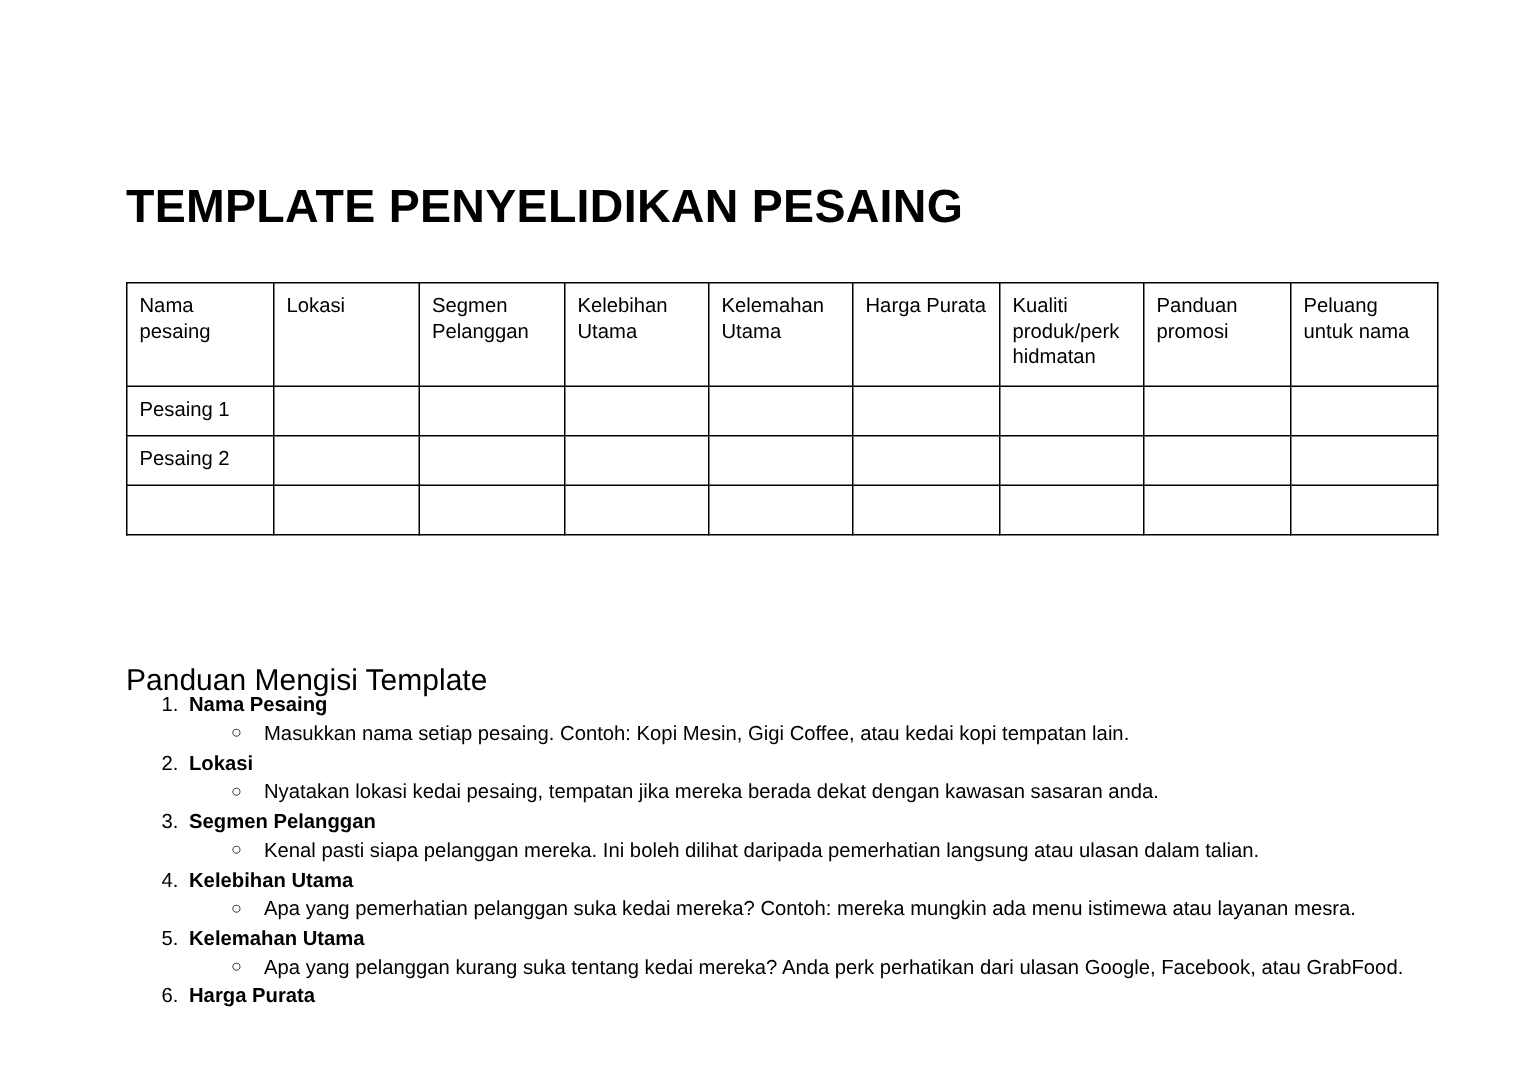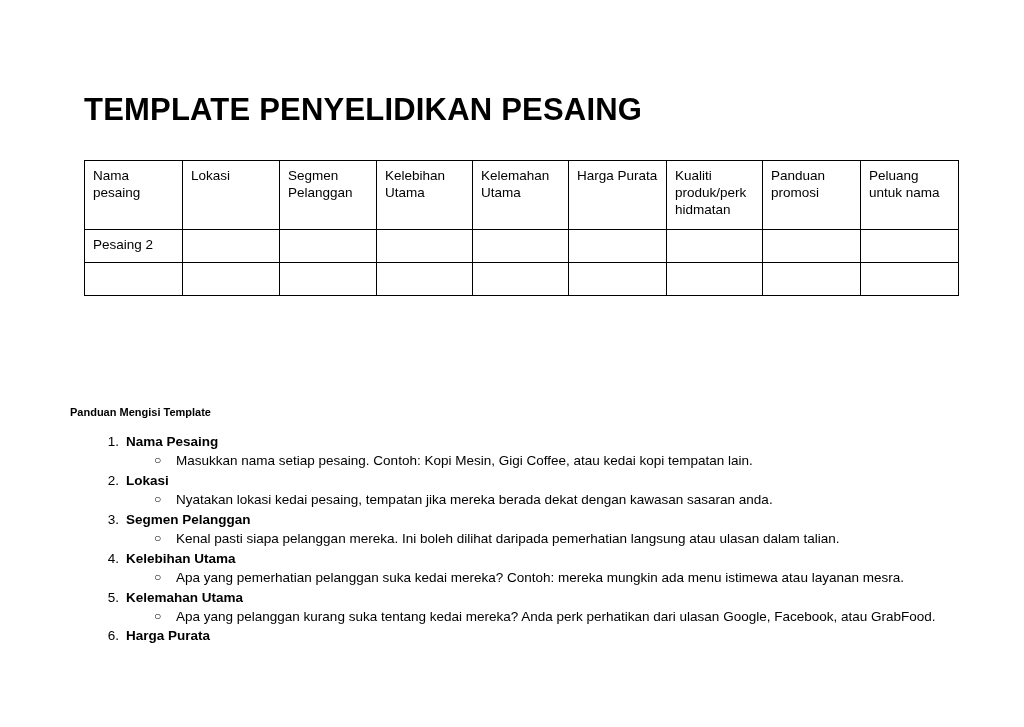--- a/index.html
+++ b/index.html
@@ -15,20 +15,21 @@
     color: #000000;
     -webkit-font-smoothing: antialiased;
   }
 
   .page {
     position: relative;
     width: 1024px;
     height: 649px;
     background: #ffffff;
     box-sizing: border-box;
+    margin-top: 28px;
   }
 
   .doc-title {
     position: absolute;
     left: 84px;
     top: 70px;
     font-size: 31px;
     font-weight: bold;
     letter-spacing: 0.2px;
     line-height: 1.2;
@@ -67,24 +68,24 @@
   col.c4 { width: 96px; }
   col.c5 { width: 96px; }
   col.c6 { width: 98px; }
   col.c7 { width: 96px; }
   col.c8 { width: 98px; }
   col.c9 { width: 98px; }
 
   
   .guide-heading {
     position: absolute;
-    left: 70px;
+    left: 84px;
     top: 396px;
-    font-size: 11px;
-    font-weight: bold;
+    font-size: 20px;
+    font-weight: normal;
     line-height: 1.3;
   }
 
   .guide-list {
     position: absolute;
     left: 84px;
     top: 432px;
     width: 900px;
     margin: 0;
     padding: 0 0 0 42px;
@@ -178,20 +179,31 @@
             <span class="hdr-text">Kualiti produk/perk hidmatan</span>
           </td>
           <td>
             <span class="hdr-text">Panduan promosi</span>
           </td>
           <td>
             <span class="hdr-text">Peluang untuk nama</span>
           </td>
         </tr>
         <tr class="data-row">
+          <td><span>Pesaing 1</span></td>
+          <td><span></span></td>
+          <td><span></span></td>
+          <td><span></span></td>
+          <td><span></span></td>
+          <td><span></span></td>
+          <td><span></span></td>
+          <td><span></span></td>
+          <td><span></span></td>
+        </tr>
+        <tr class="data-row">
           <td><span>Pesaing 2</span></td>
           <td><span></span></td>
           <td><span></span></td>
           <td><span></span></td>
           <td><span></span></td>
           <td><span></span></td>
           <td><span></span></td>
           <td><span></span></td>
           <td><span></span></td>
         </tr>

